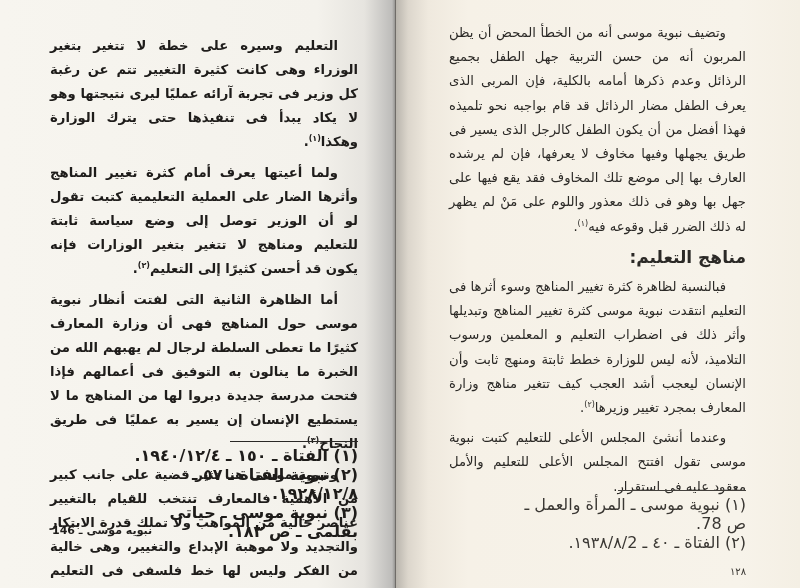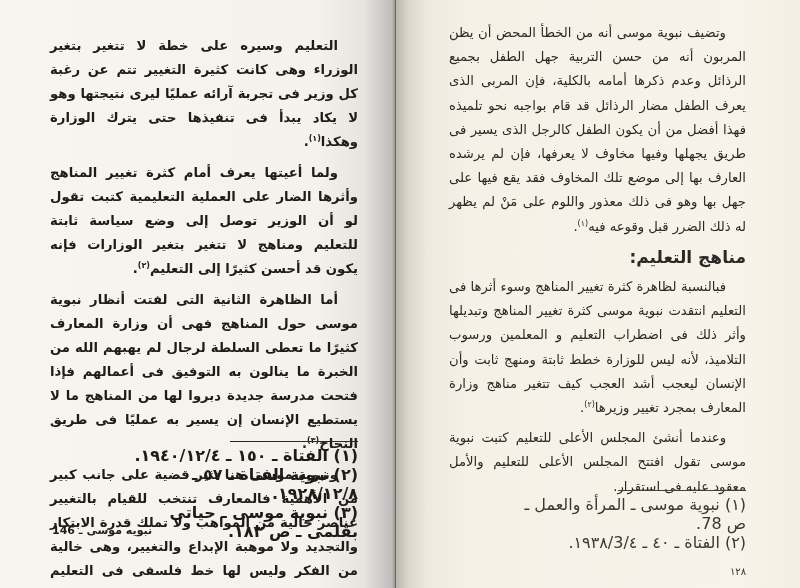--- a/index.html
+++ b/index.html
@@ -76,17 +76,17 @@
   </div>
   <div class="text-block right-block">
     <p class="para"><span>وتضيف نبوية موسى أنه من الخطأ المحض أن يظن المربون أنه من حسن التربية جهل الطفل بجميع الرذائل وعدم ذكرها أمامه بالكلية، فإن المربى الذى يعرف الطفل مضار الرذائل قد قام بواجبه نحو تلميذه فهذا أفضل من أن يكون الطفل كالرجل الذى يسير فى طريق يجهلها وفيها مخاوف لا يعرفها، فإن لم يرشده العارف بها إلى موضع تلك المخاوف فقد يقع فيها على جهل بها وهو فى ذلك معذور واللوم على مَنْ لم يظهر له ذلك الضرر قبل وقوعه فيه</span><sup>(١)</sup><span>.</span></p>
     <p class="heading">مناهج التعليم:</p>
     <p class="para"><span>فبالنسبة لظاهرة كثرة تغيير المناهج وسوء أثرها فى التعليم انتقدت نبوية موسى كثرة تغيير المناهج وتبديلها وأثر ذلك فى اضطراب التعليم و المعلمين ورسوب التلاميذ، لأنه ليس للوزارة خطط ثابتة ومنهج ثابت وأن الإنسان ليعجب أشد العجب كيف تتغير مناهج وزارة المعارف بمجرد تغيير وزيرها</span><sup>(٢)</sup><span>.</span></p>
     <p class="para"><span>وعندما أنشئ المجلس الأعلى للتعليم كتبت نبوية موسى تقول افتتح المجلس الأعلى للتعليم والأمل معقود عليه فى استقرار</span><span>.</span></p>
   </div>
   <div class="fn-rule right"></div>
   <div class="footnotes right">
     <p class="footnote">(١) نبوية موسى ـ المرأة والعمل ـ ص 78.</p>
-    <p class="footnote">(٢) الفتاة ـ ٤٠ ـ ١٩٣٨/3/٤.</p>
+    <p class="footnote">(٢) الفتاة ـ ٤٠ ـ ١٩٣٨/٨/2.</p>
   </div>
   <div class="folio right">١٢٨</div>
 
 </div>
 
 </body></html>

